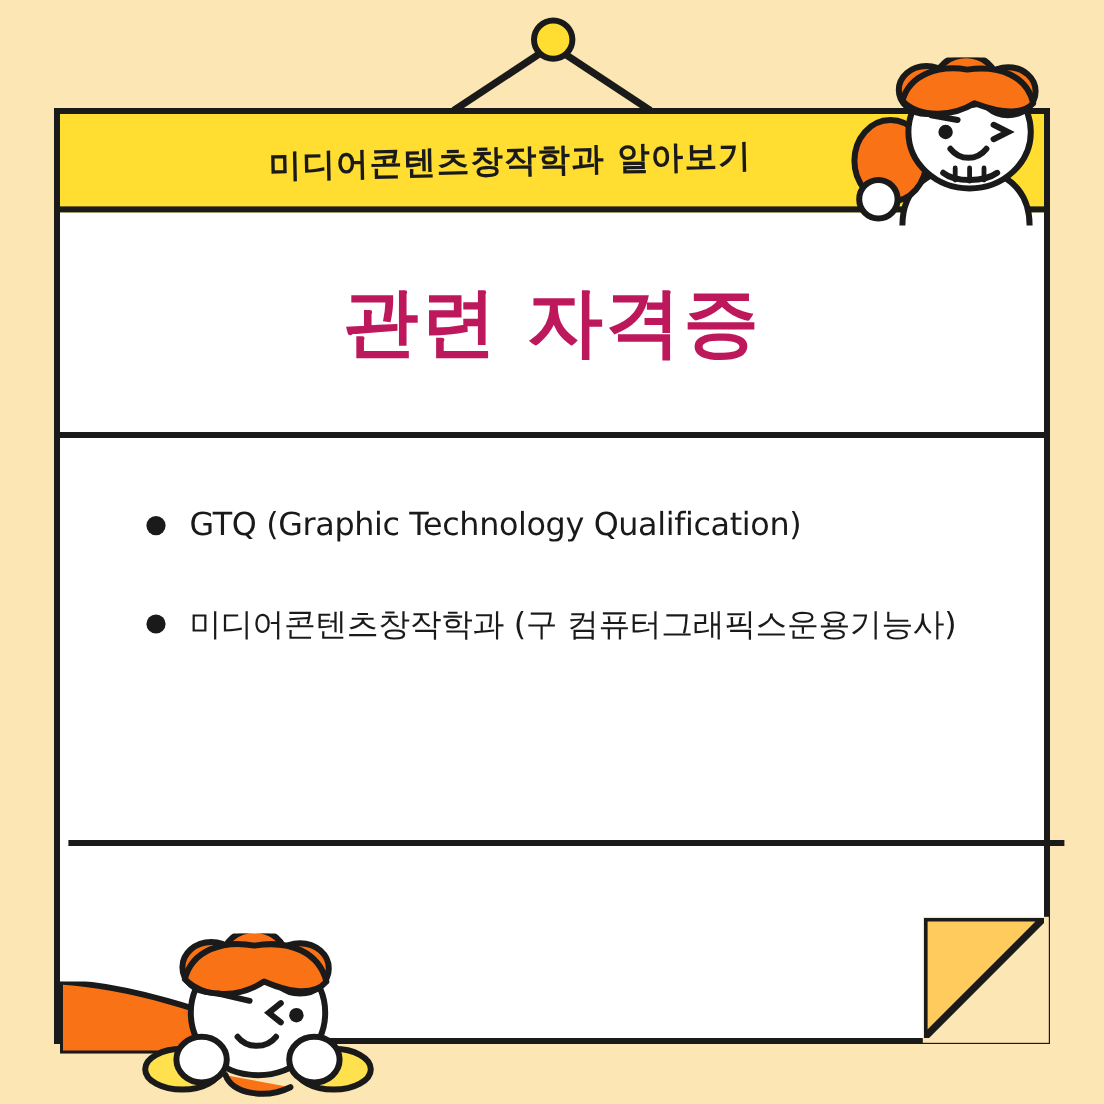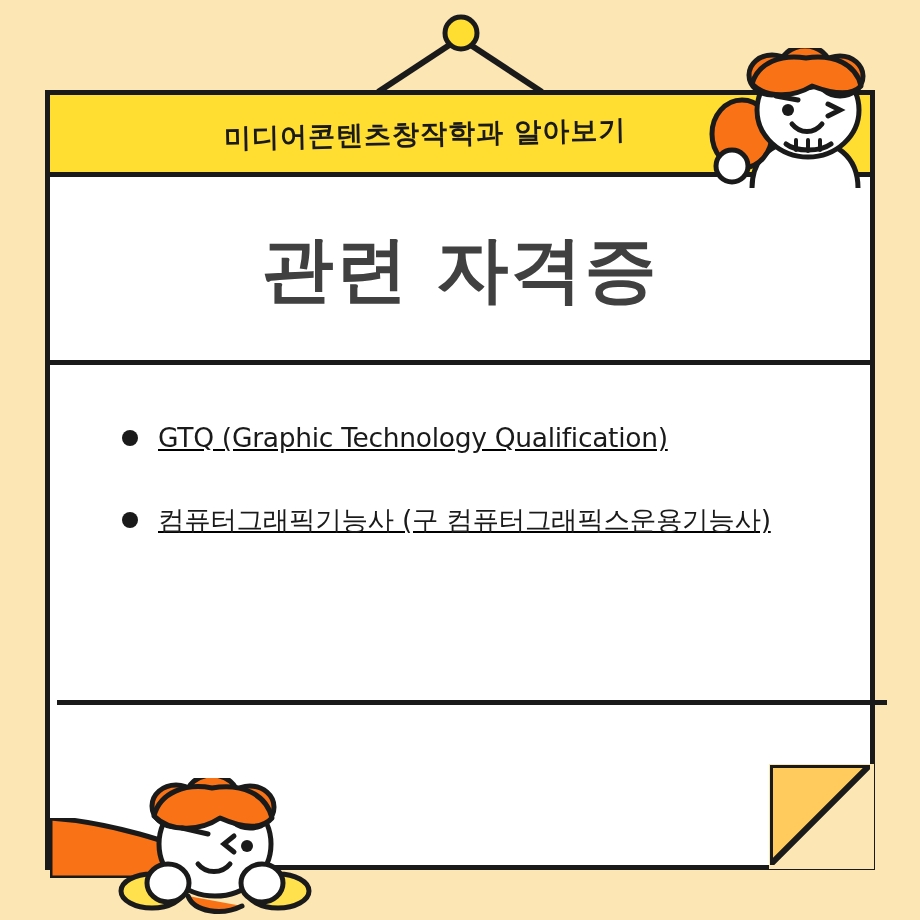--- a/index.html
+++ b/index.html
@@ -74,36 +74,35 @@
     width: 100%;
     height: 188px;
     border-bottom: 5px solid #1A1A1A;
     box-sizing: border-box;
     display: flex;
     align-items: center;
     justify-content: center;
   }
   .title-text {
     font-family: "DejaVu Sans", sans-serif;
-    font-size: 72px;
+    font-size: 63px;
     font-weight: 700;
-    color: #404040;
+    color: #be185d;
     letter-spacing: 2px;
     white-space: nowrap;
     line-height: 1;
   }
 
   .list-zone {
     position: absolute;
     left: 0;
     top: 275px;
     width: 100%;
     padding-top: 52px;
     box-sizing: border-box;
-    text-decoration: underline;
   }
   .bullet-row {
     display: flex;
     align-items: center;
     margin: 0 0 49px 72px;
   }
   .bullet-dot {
     width: 16px;
     height: 16px;
     border-radius: 50%;
@@ -199,21 +198,21 @@
 
     <div class="list-zone">
 
       <div class="bullet-row">
         <span class="bullet-dot"></span>
         <span class="bullet-label">GTQ (Graphic Technology Qualification)</span>
       </div>
 
       <div class="bullet-row">
         <span class="bullet-dot"></span>
-        <span class="bullet-label">컴퓨터그래픽기능사 (구 컴퓨터그래픽스운용기능사)</span>
+        <span class="bullet-label">미디어콘텐츠창작학과 (구 컴퓨터그래픽스운용기능사)</span>
       </div>
 
 
     </div>
 
     <div class="fold-cover"></div>
     <svg class="fold-tri" viewBox="0 0 100 100">
       <polygon points="0,0 100,0 0,100" fill="#FFCB5C" stroke="#1A1A1A" stroke-width="6" stroke-linejoin="miter"></polygon>
     </svg>
 

